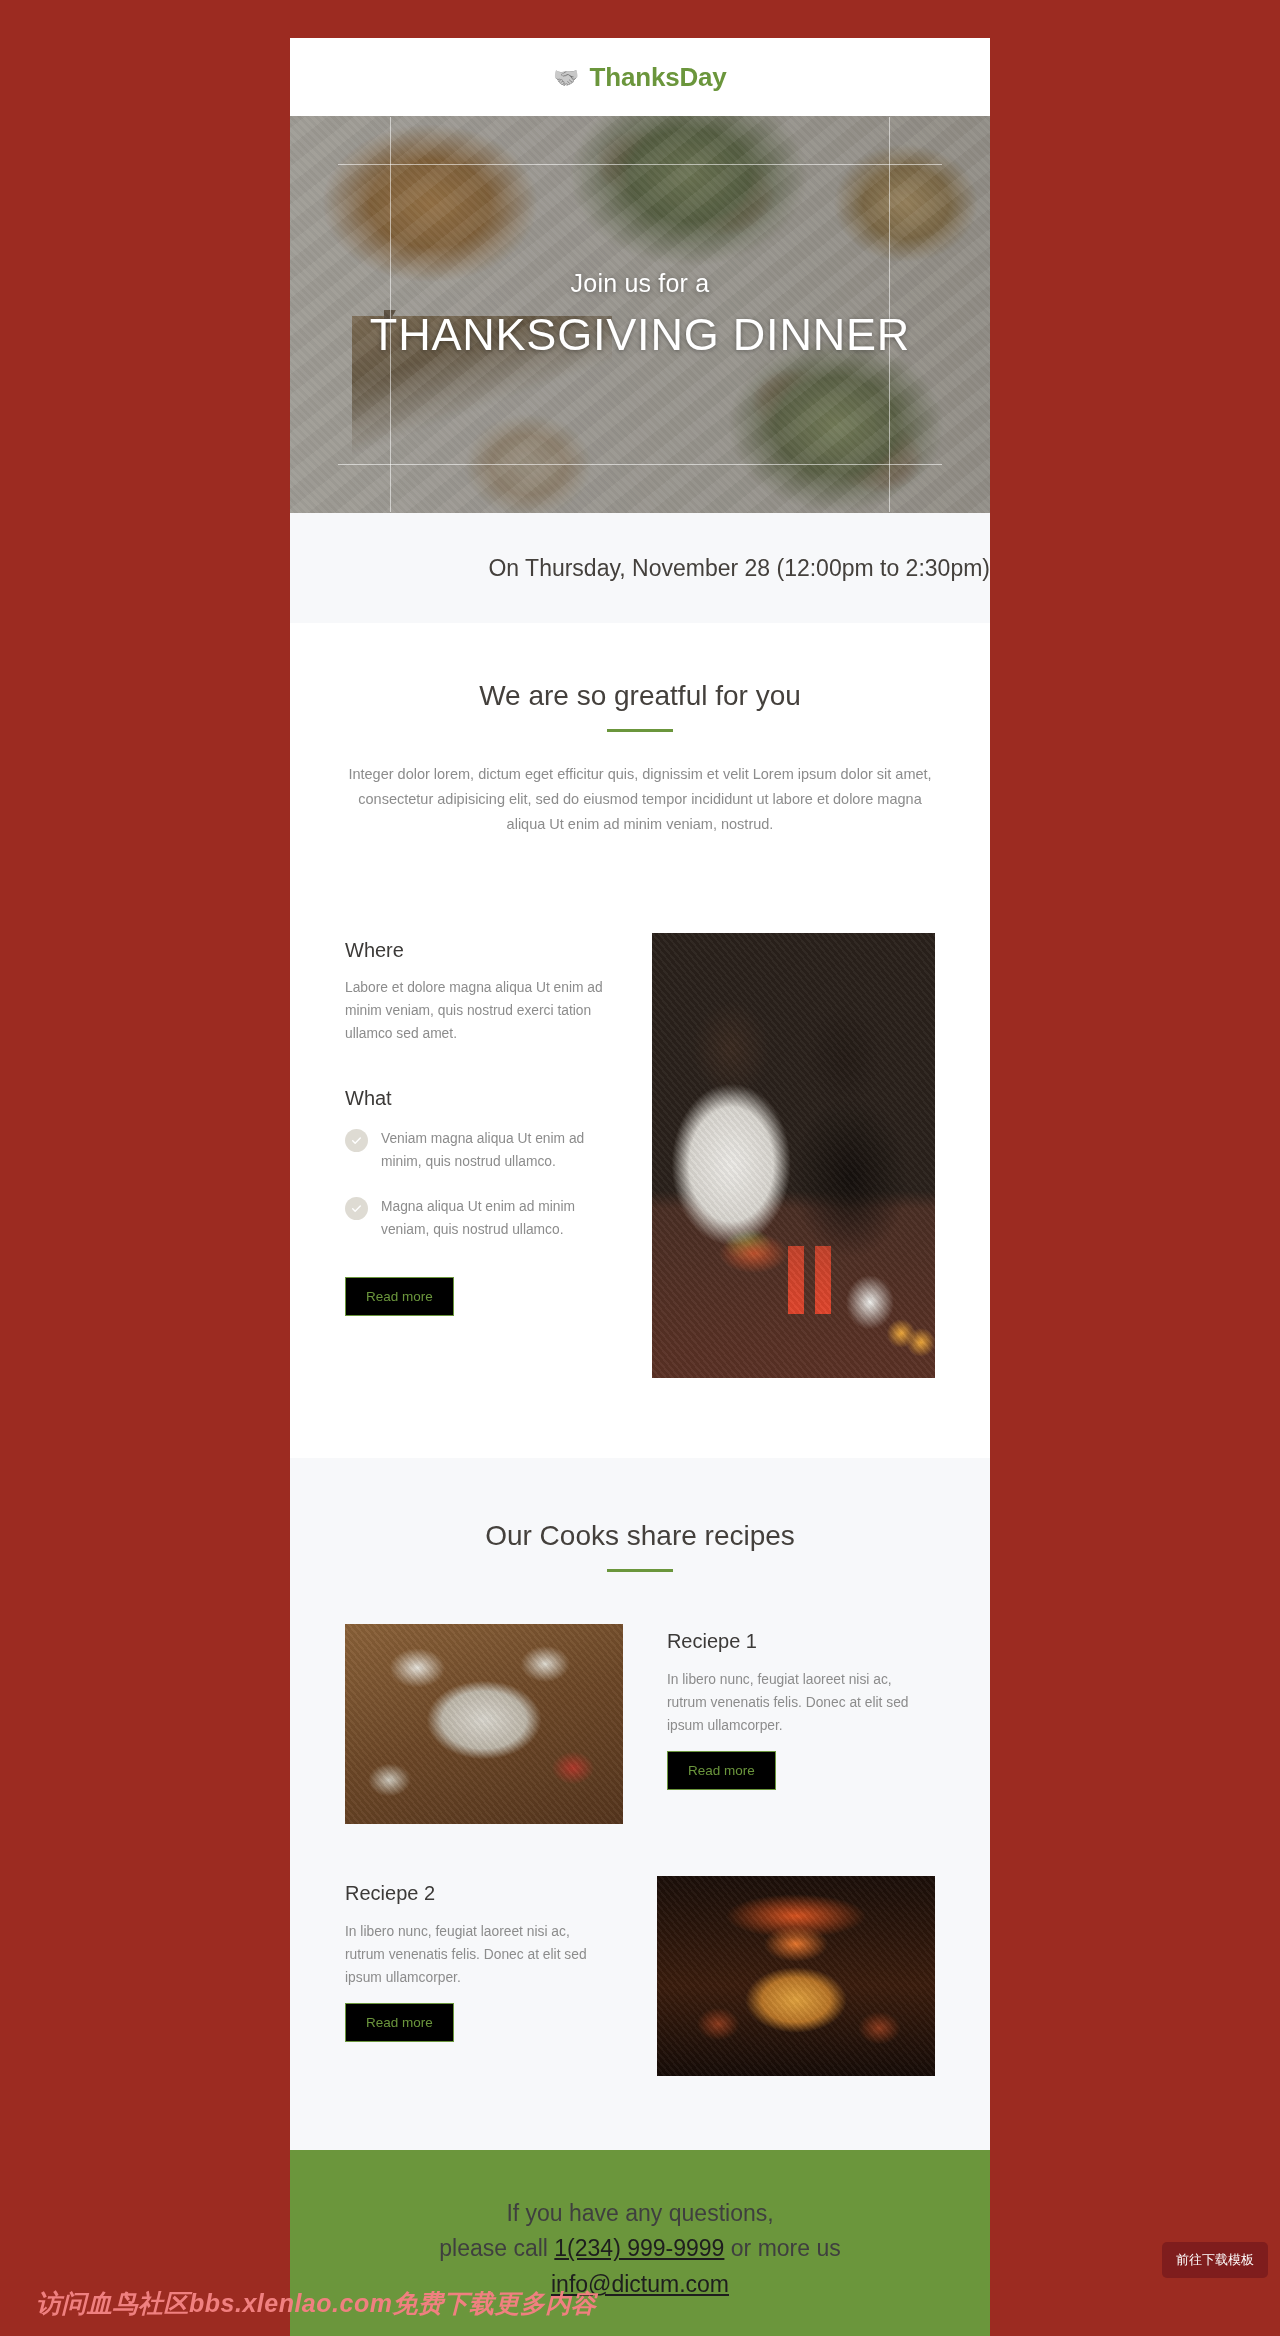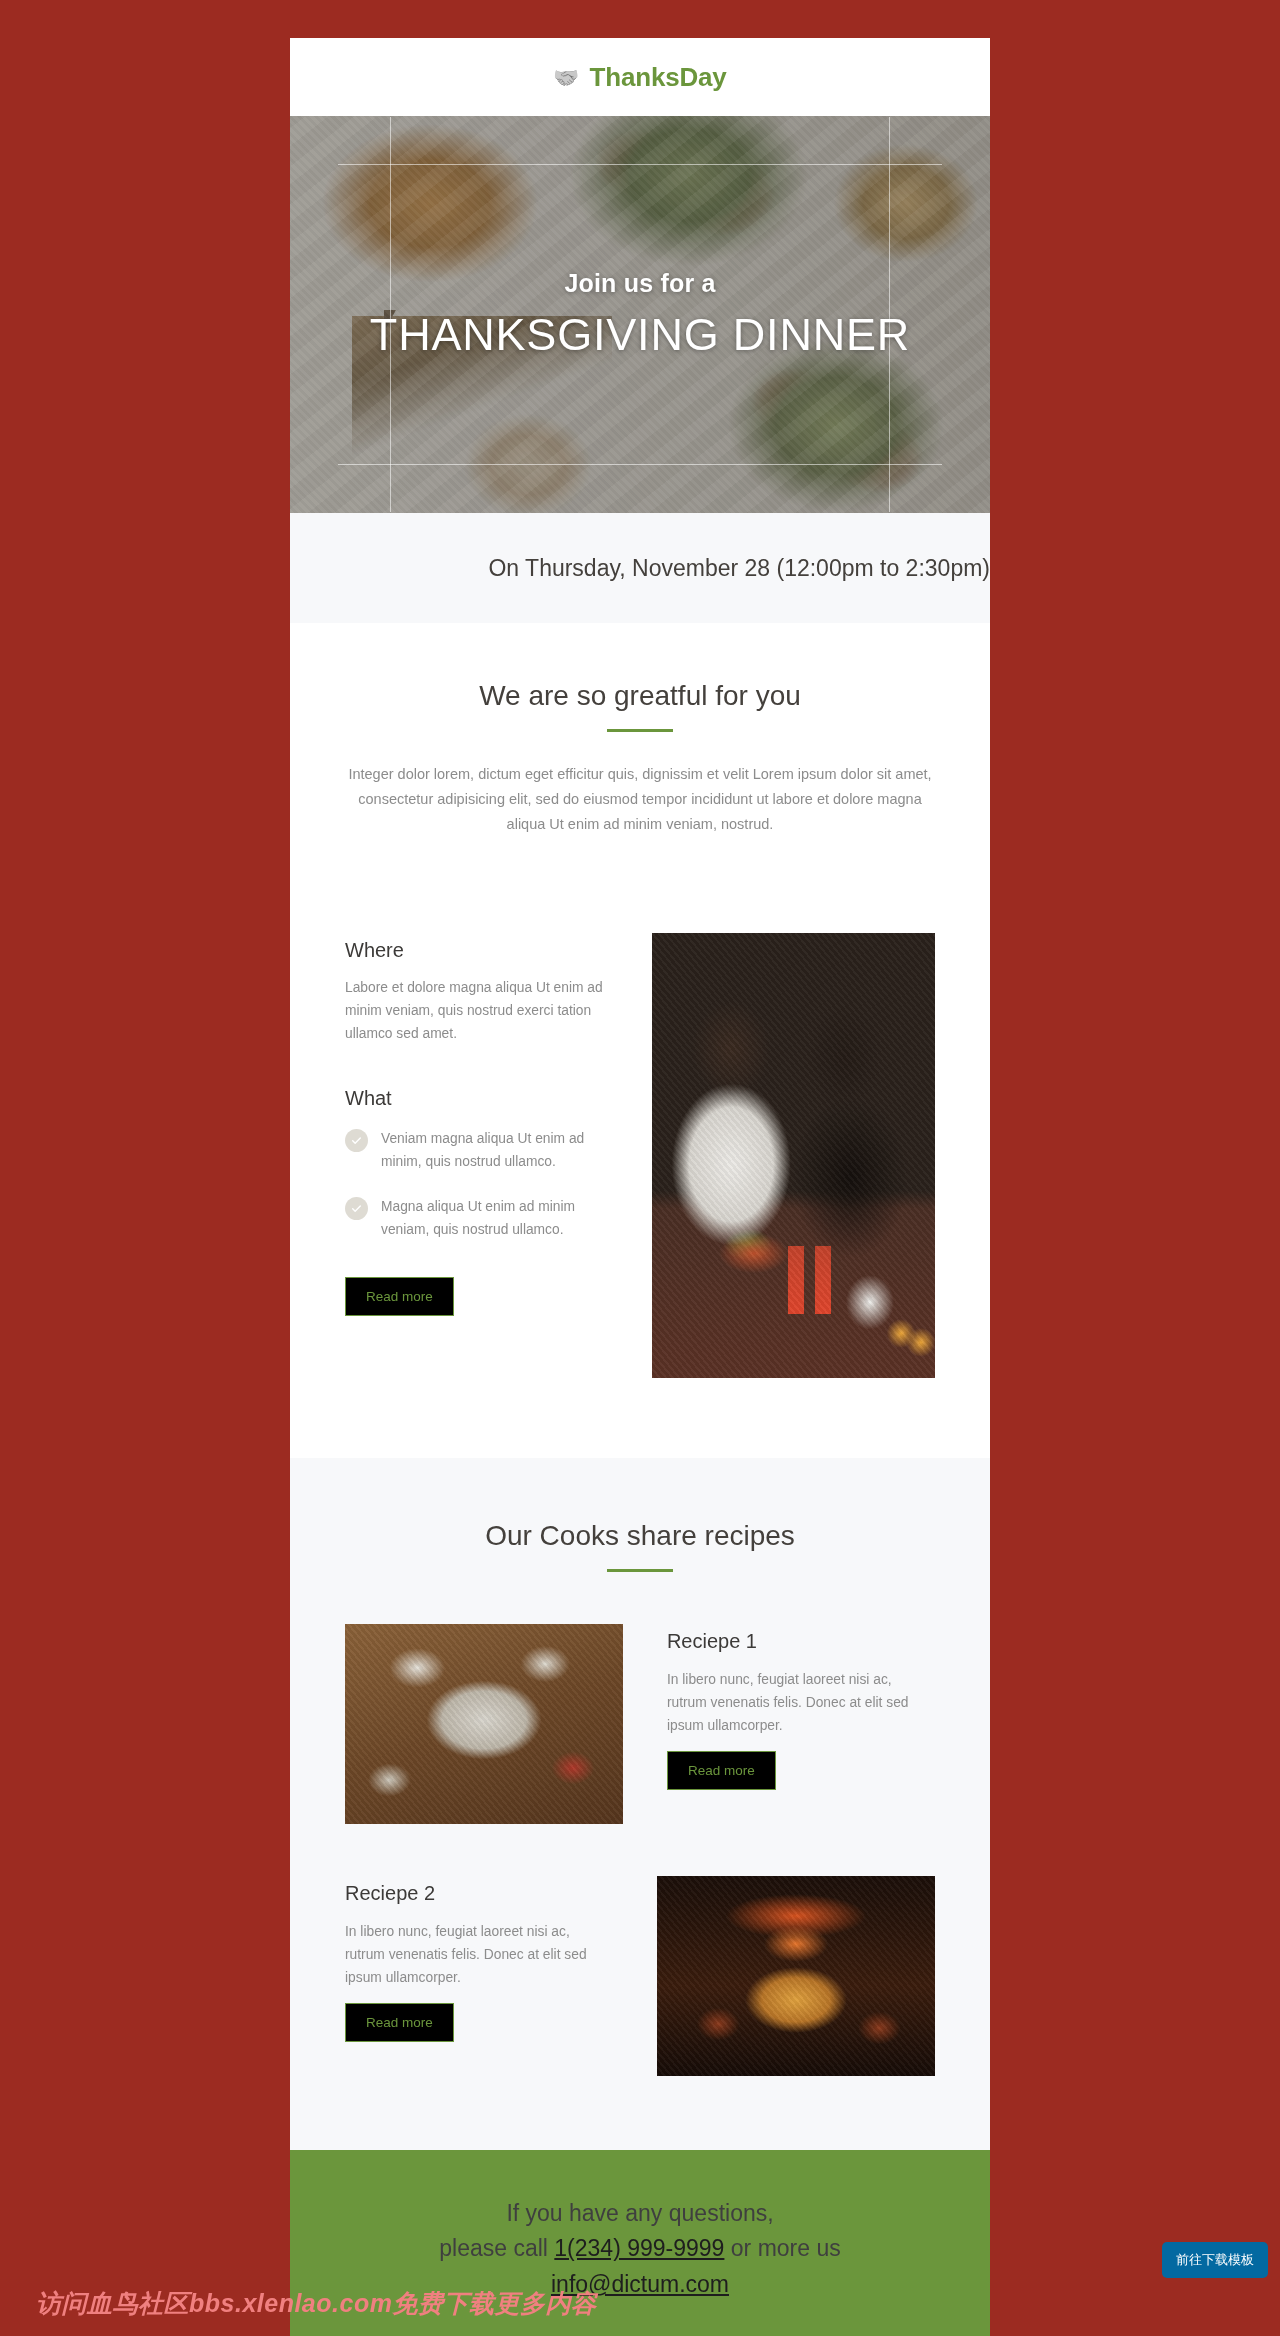--- a/index.html
+++ b/index.html
@@ -117,21 +117,21 @@
     inset: 0;
     display: flex;
     flex-direction: column;
     align-items: center;
     justify-content: center;
     color: #ffffff;
     text-shadow: 0 1px 5px rgba(0,0,0,0.38);
   }
   .hero-kicker {
     font-size: 25px;
-    font-weight: 700;
+    font-weight: 400;
     letter-spacing: 0.2px;
     margin-bottom: 11px;
   }
   .hero-head {
     font-size: 45px;
     font-weight: 300;
     letter-spacing: 0.8px;
     white-space: nowrap;
   }
 
@@ -321,21 +321,21 @@
     font-style: italic;
     color: #f08080;
     white-space: nowrap;
     letter-spacing: 0.5px;
     pointer-events: none;
   }
   .dl-btn {
     position: absolute;
     right: 12px;
     bottom: 58px;
-    background: #0369a1;
+    background: #7f1d1d;
     color: #ffffff;
     font-size: 13px;
     padding: 9px 14px;
     border: none;
     border-radius: 5px;
     font-family: "Liberation Sans", sans-serif;
     cursor: pointer;
     white-space: nowrap;
   }
 </style>

